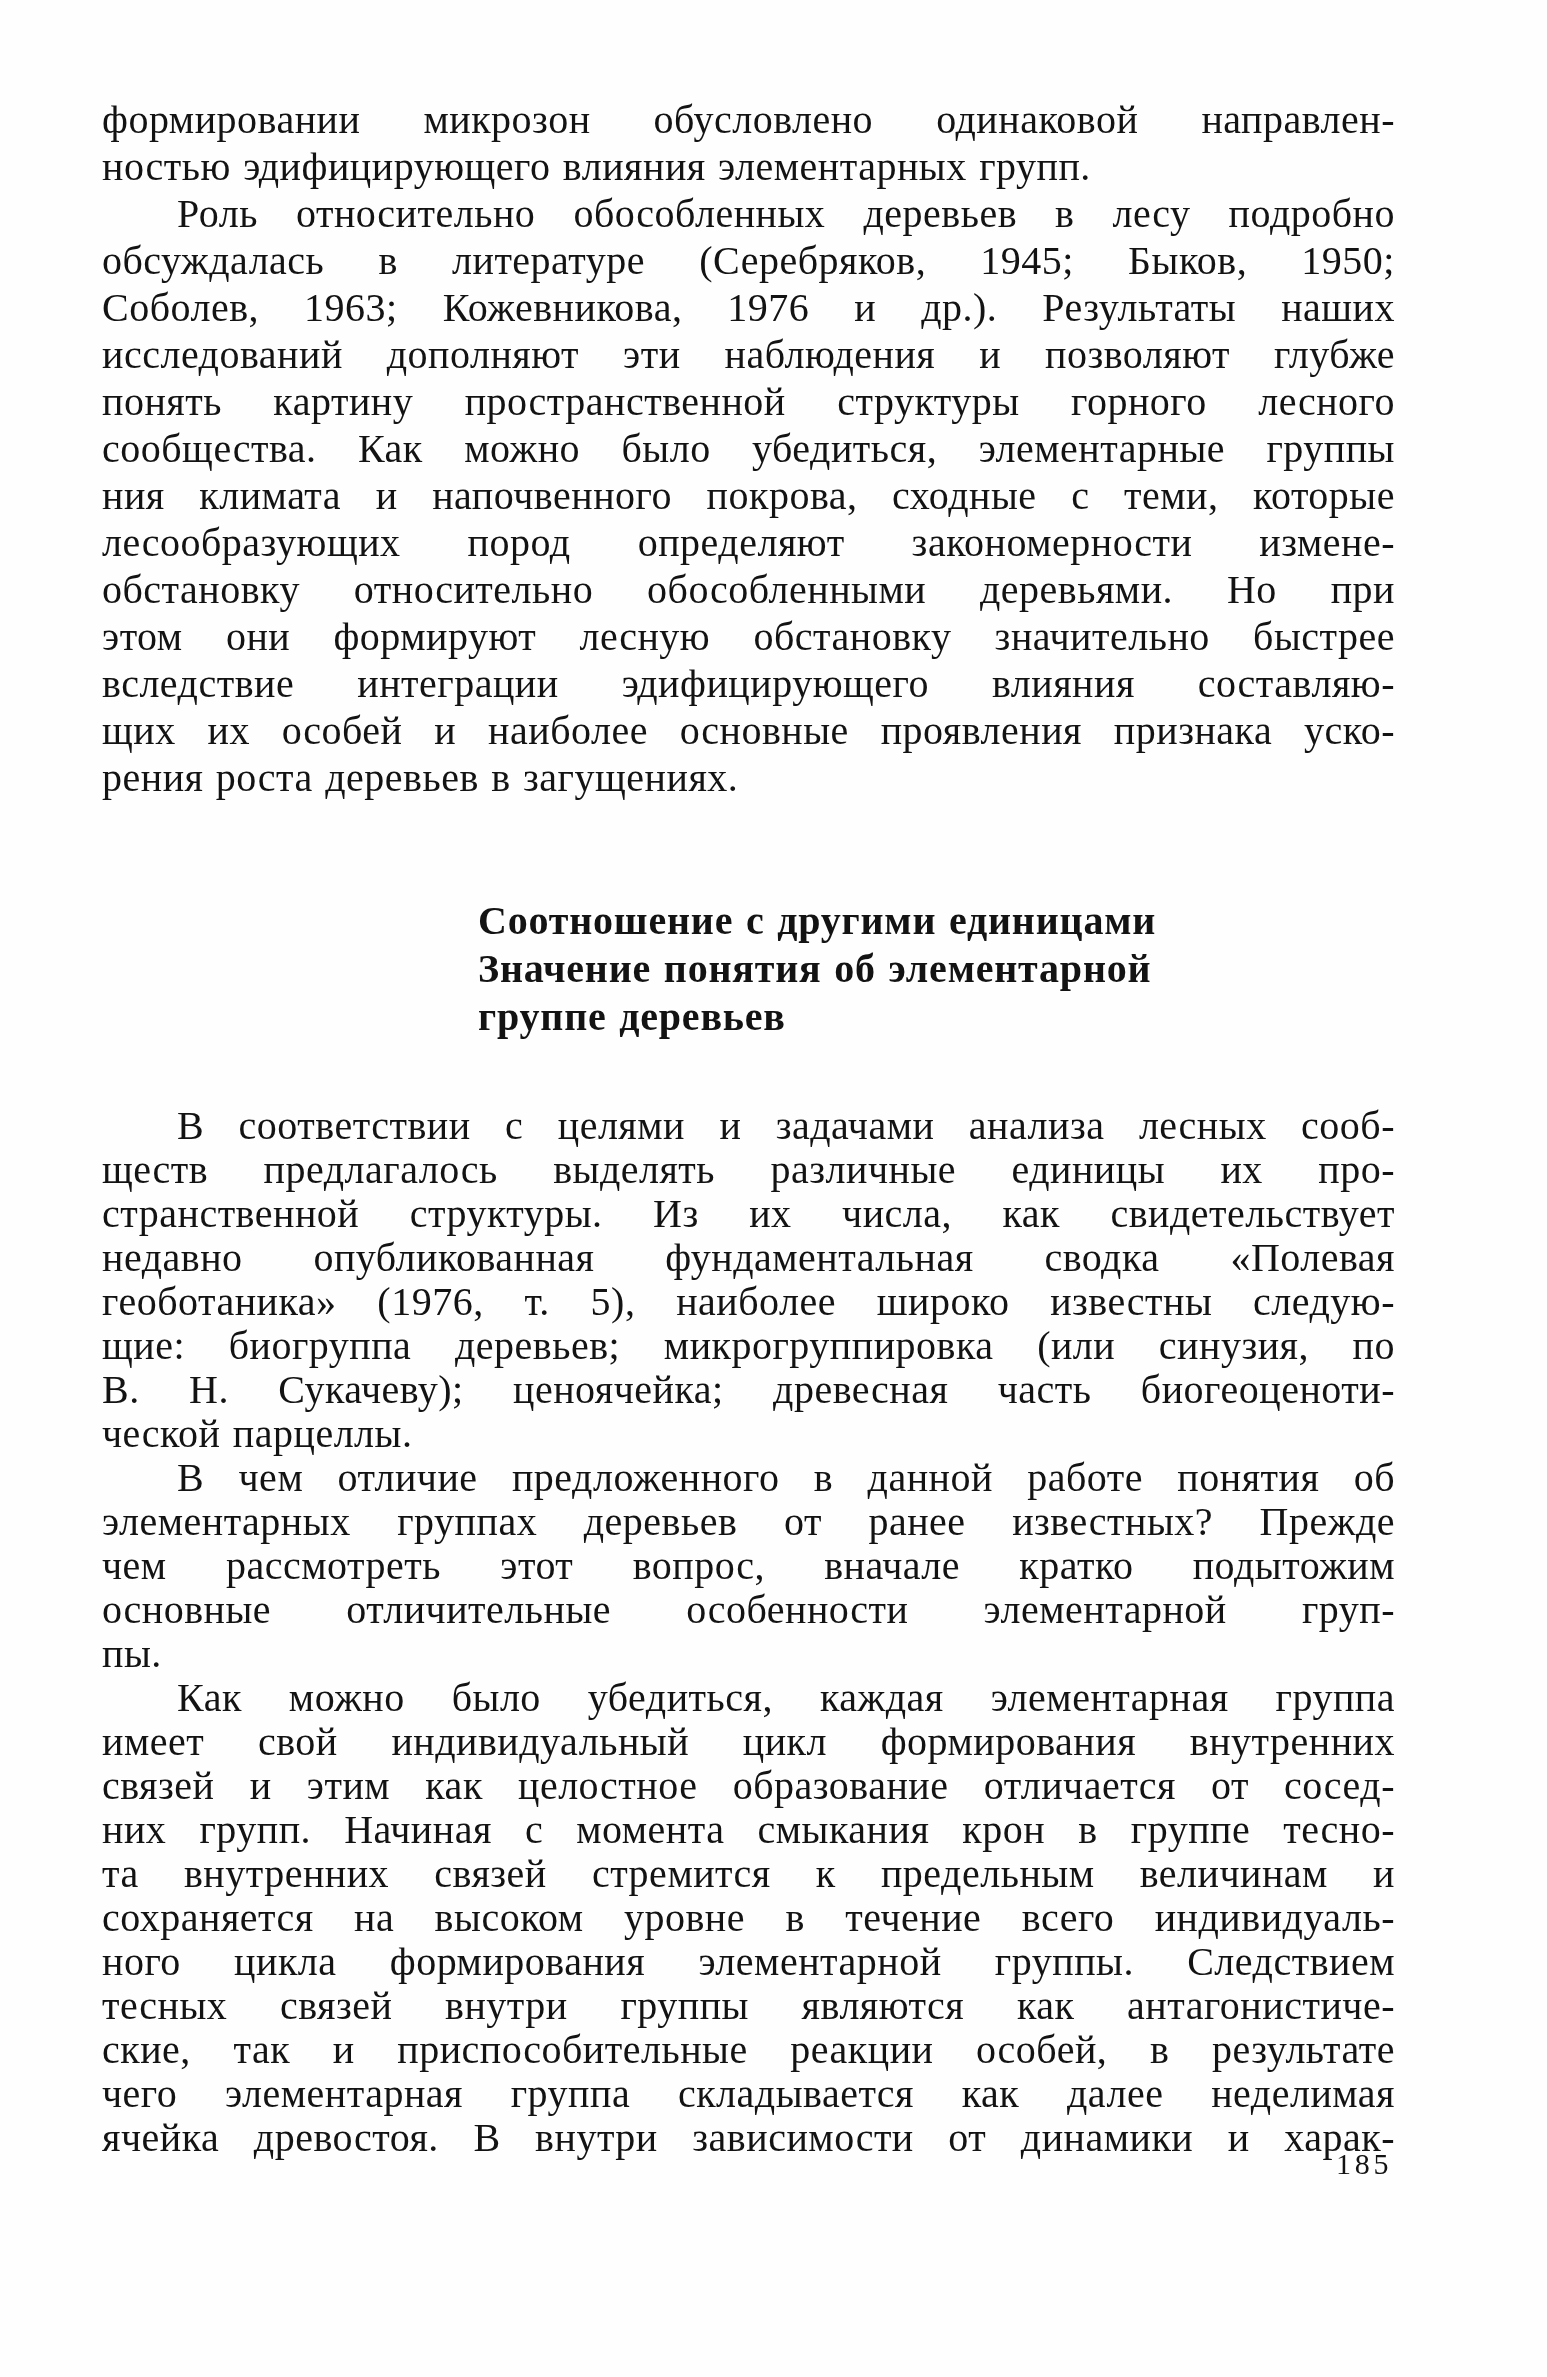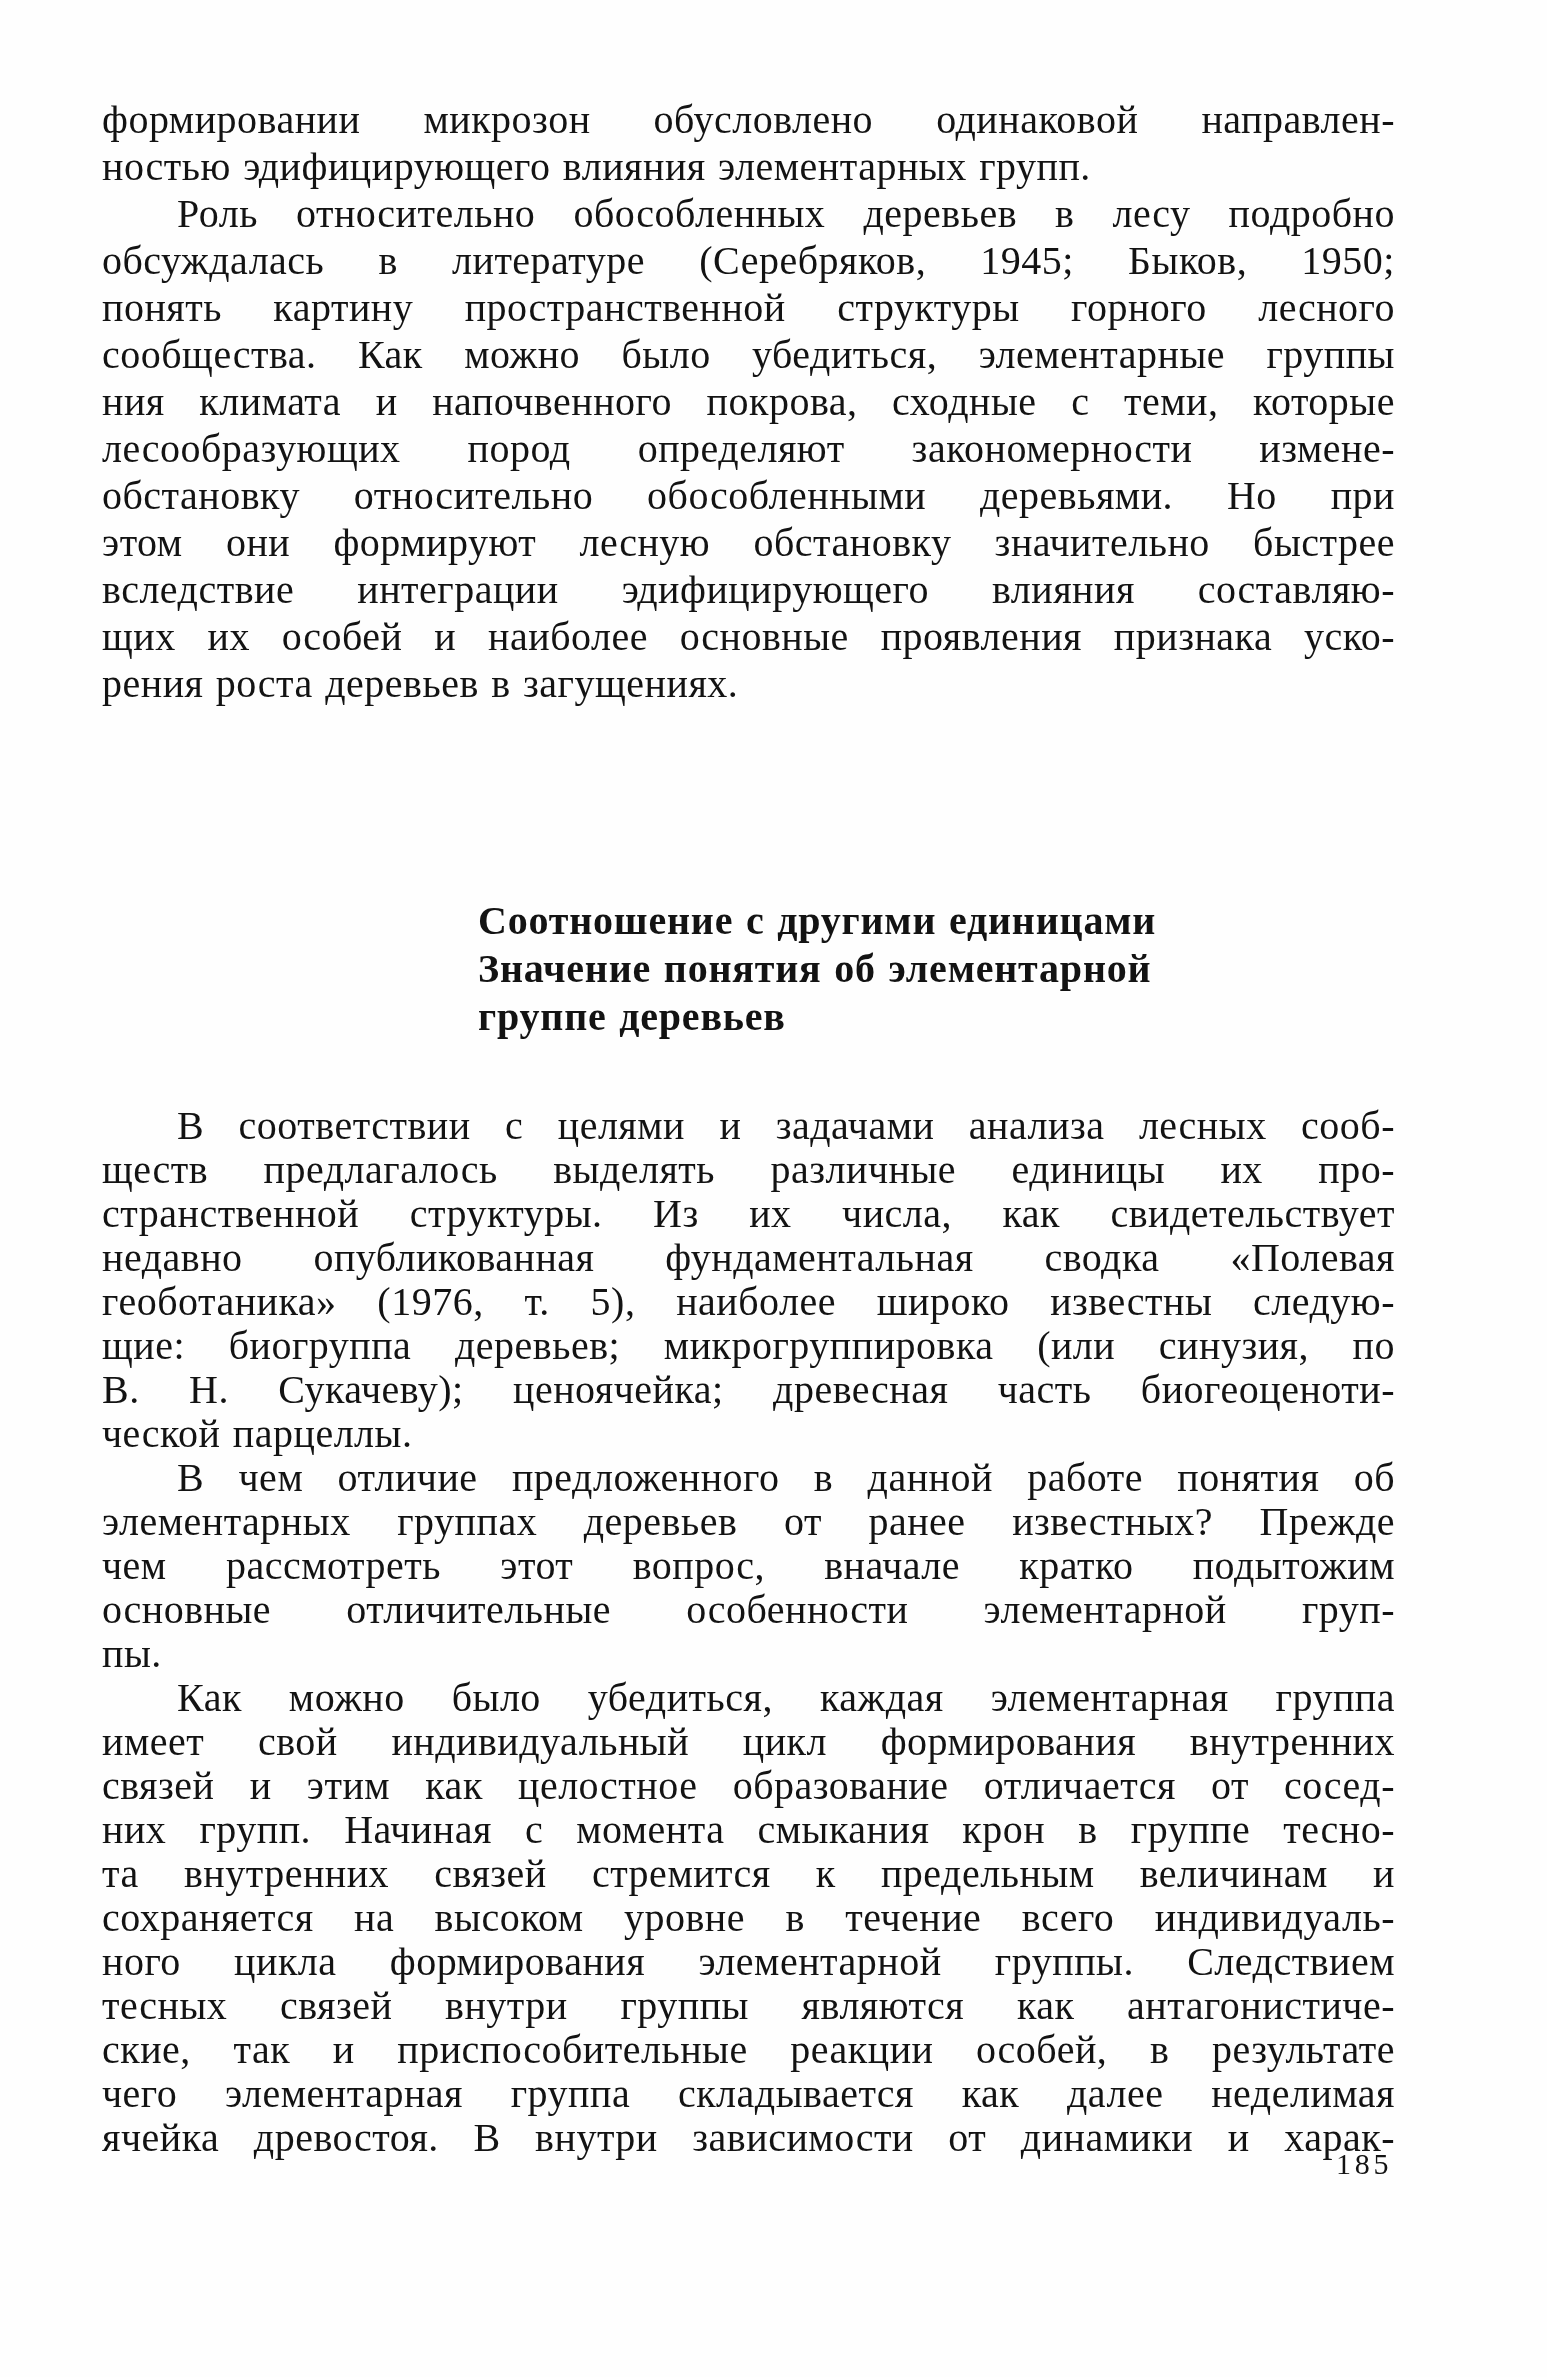--- a/index.html
+++ b/index.html
@@ -83,20 +83,22 @@
 <div class="page">
   <div class="text-column">
     <div class="region region-top">
         <div class="block paragraph">
           <div class="line align-justify">формировании микрозон обусловлено  одинаковой направлен-</div>
           <div class="line align-left">ностью эдифицирующего влияния элементарных групп.</div>
         </div>
         <div class="block paragraph">
           <div class="line align-justify indent">Роль относительно обособленных деревьев в лесу подробно</div>
           <div class="line align-justify">обсуждалась в литературе  (Серебряков,  1945; Быков, 1950;</div>
+          <div class="line align-justify">Соболев, 1963; Кожевникова, 1976 и др.). Результаты наших</div>
+          <div class="line align-justify">исследований дополняют эти наблюдения и позволяют глубже</div>
           <div class="line align-justify">понять картину пространственной структуры горного лесного</div>
           <div class="line align-justify">сообщества. Как можно было убедиться, элементарные группы</div>
           <div class="line align-justify">ния климата и напочвенного покрова, сходные с теми, которые</div>
           <div class="line align-justify">лесообразующих  пород определяют  закономерности измене-</div>
           <div class="line align-justify">обстановку относительно  обособленными  деревьями. Но при</div>
           <div class="line align-justify">этом они формируют лесную обстановку значительно быстрее</div>
           <div class="line align-justify">вследствие интеграции  эдифицирующего  влияния составляю-</div>
           <div class="line align-justify">щих их особей и наиболее основные проявления признака уско-</div>
           <div class="line align-left">рения роста деревьев в загущениях.</div>
         </div>

